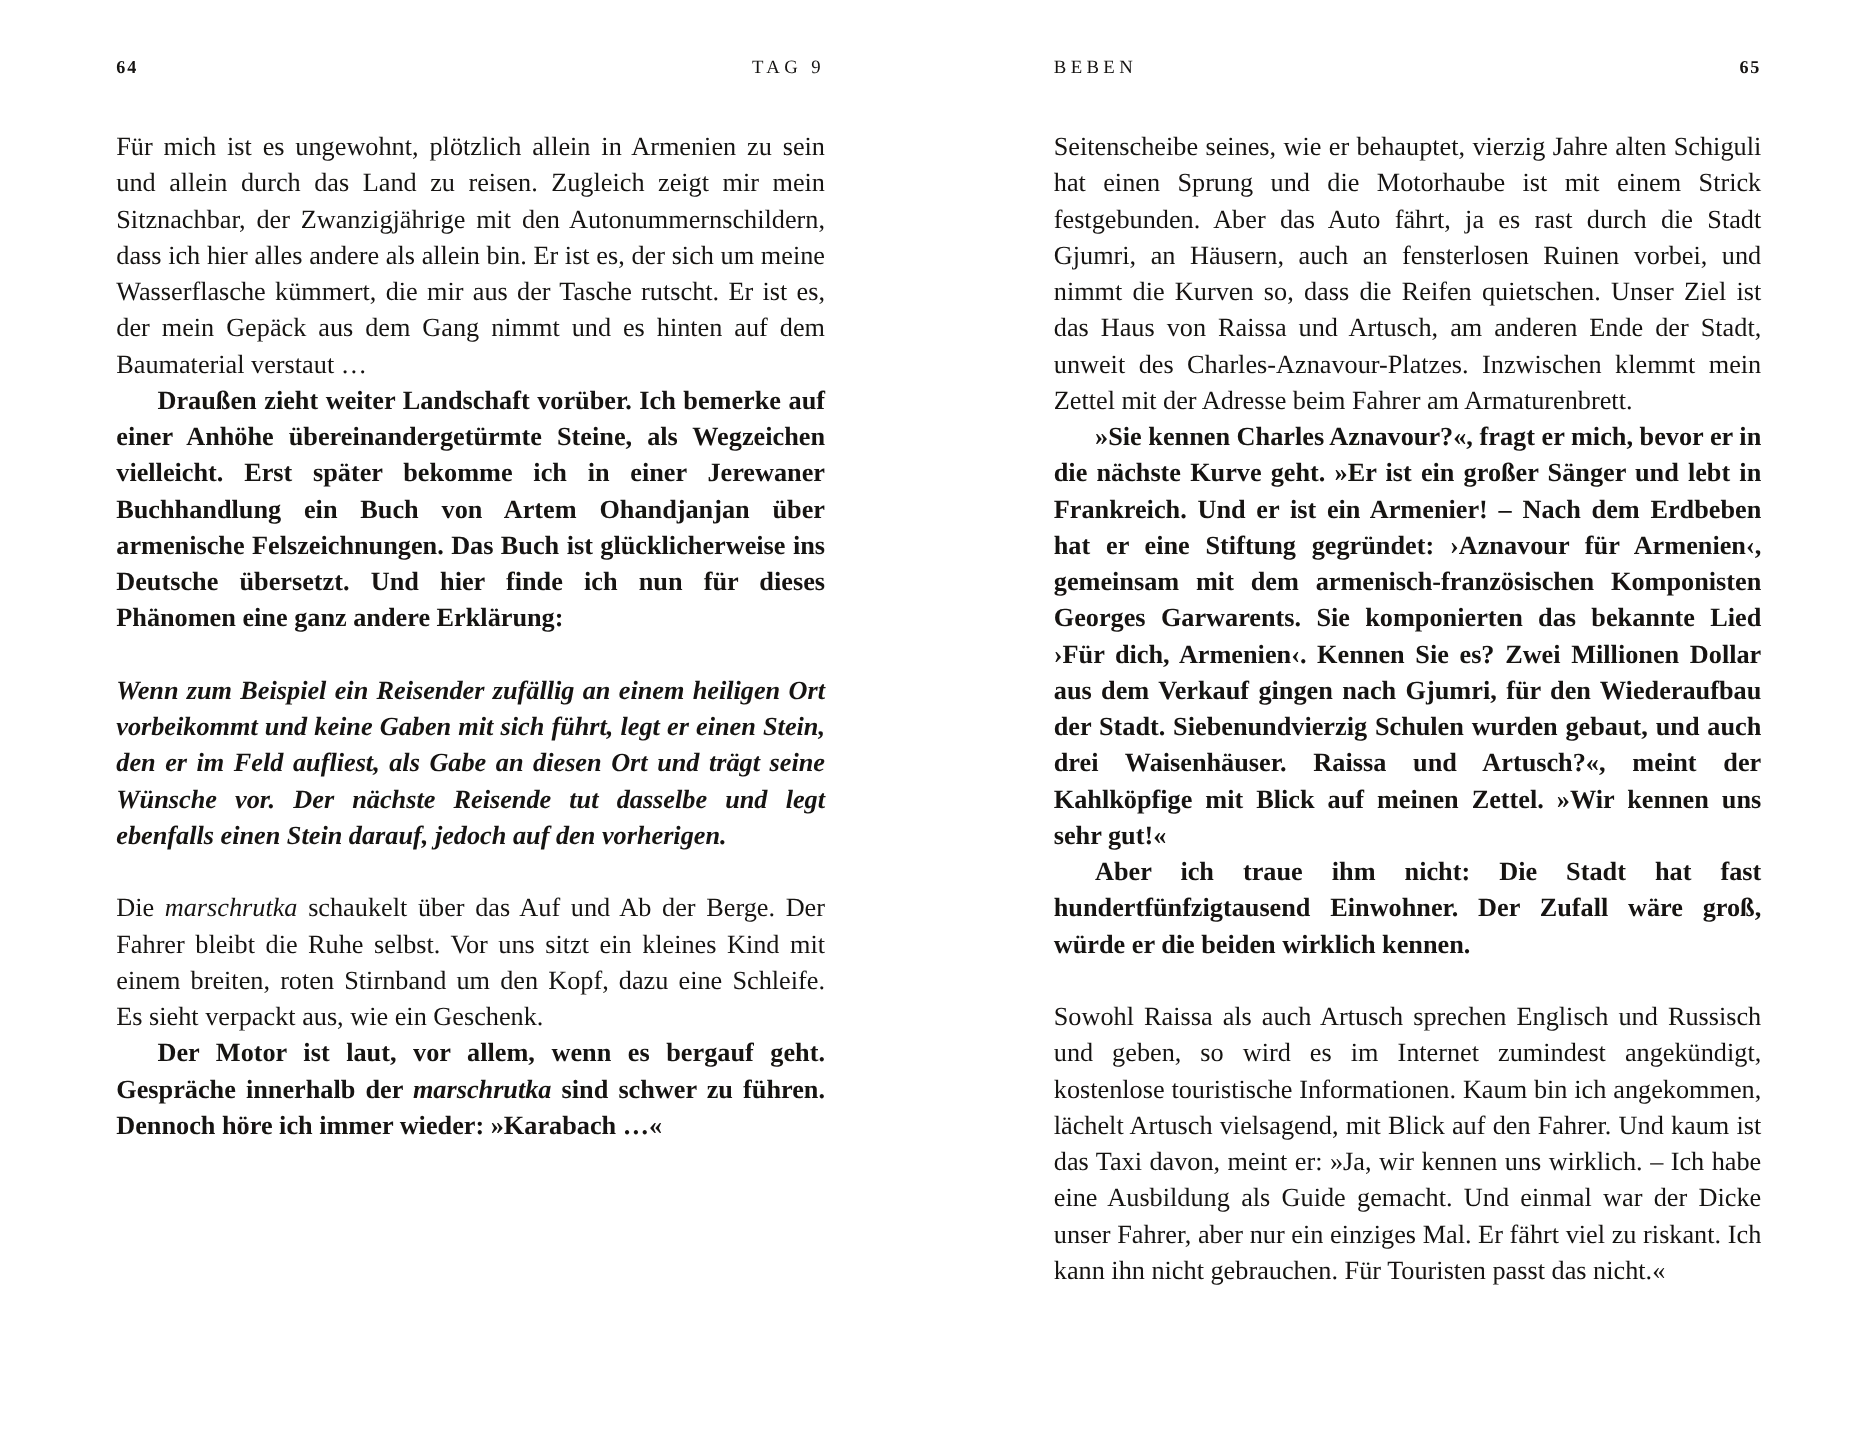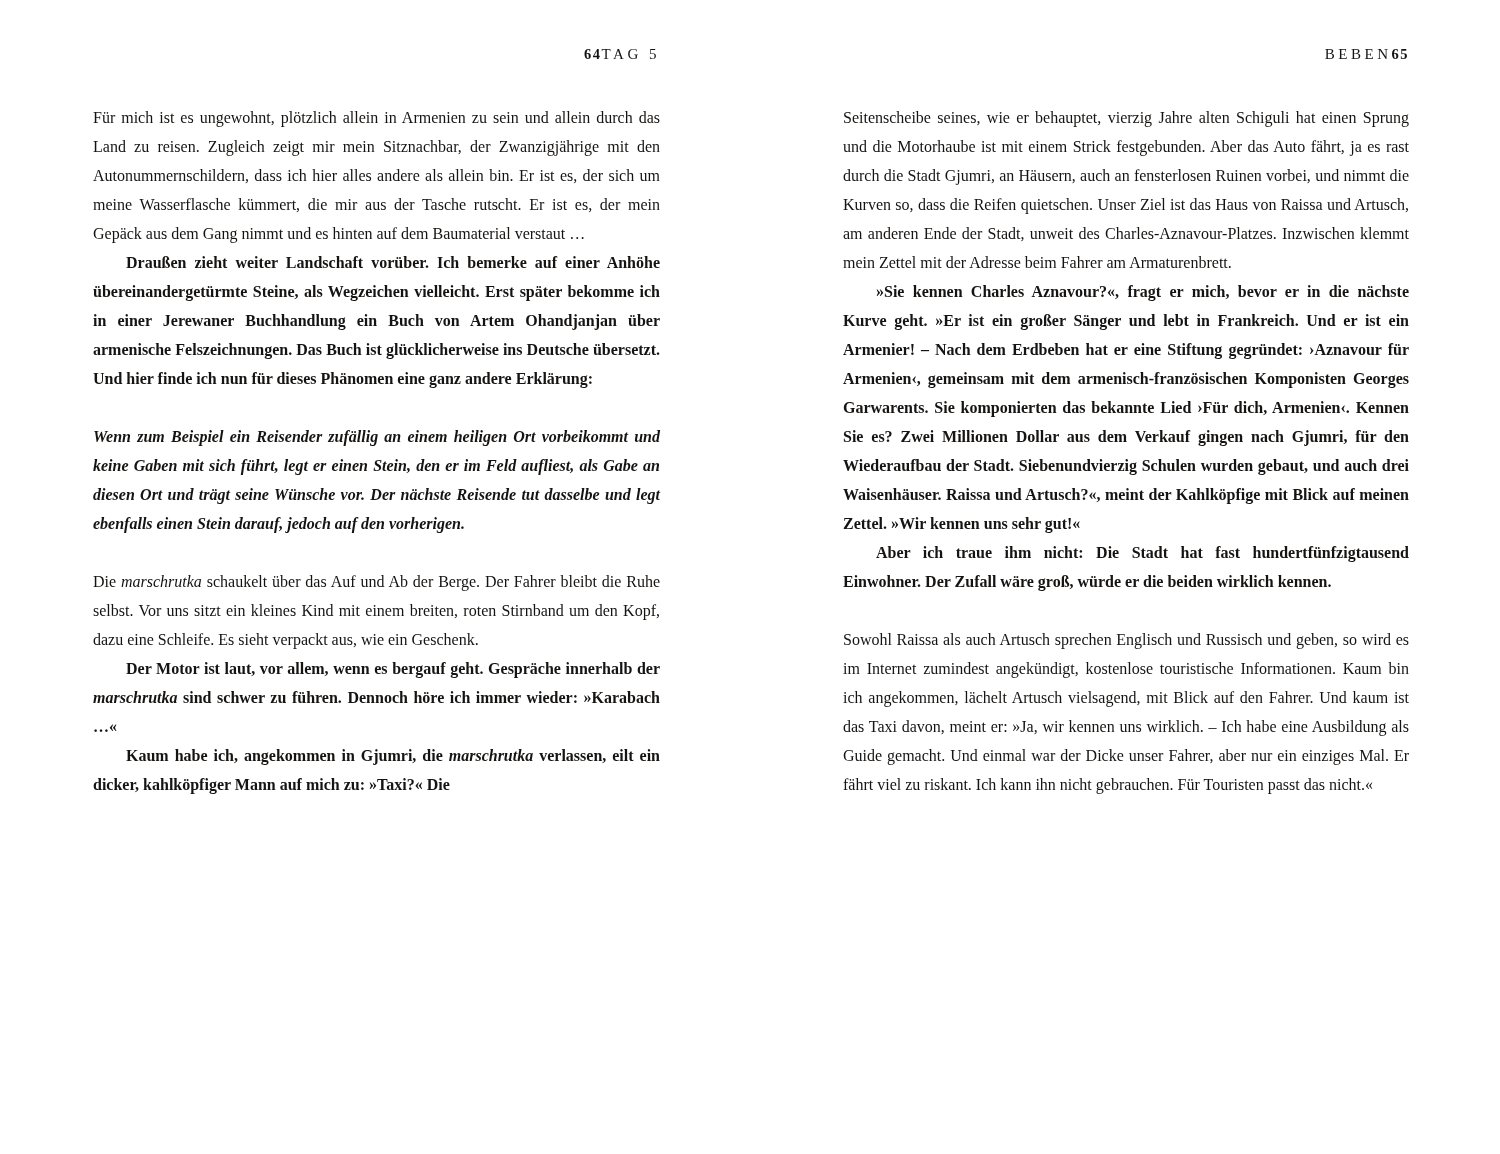--- a/index.html
+++ b/index.html
@@ -26,68 +26,67 @@
   }
   .page--left  { left: 93px;  width: 567px; }
   .page--right { left: 843px; width: 566px; }
 
   .page-header {
     position: absolute;
     top: 46px;
     left: 0;
     right: 0;
     display: flex;
-    justify-content: flex-end;
+    justify-content: space-between;
     align-items: baseline;
   }
   .page-number {
     font-size: 14.5px;
     font-weight: 700;
     letter-spacing: 1.5px;
   }
   .running-head {
     font-size: 15px;
     font-weight: 400;
     letter-spacing: 3.5px;
   }
 
   .page-body {
     position: absolute;
     top: 103px;
     left: 0;
     right: 0;
-    font-size: 16px;
+    font-size: 21px;
     line-height: 29px;
     text-align: justify;
     -webkit-hyphens: auto;
     hyphens: auto;
   }
   .para { text-align: justify; }
   .para.indent { text-indent: 33px; font-weight: bold; }
   .para.space-before { margin-top: 29px; }
   .para.quote { font-style: italic; font-weight: bold; }
   em { font-style: italic; }
 </style>
 </head>
 <body>
 
 <div class="spread">
 
   <div class="page page--left">
     <div class="page-header">
       <span class="page-number">64</span>
-      <span class="running-head">TAG 5</span>
+      <span class="running-head">TAG 9</span>
     </div>
     <div class="page-body">
         <p class="para"><span>Für mich ist es ungewohnt, plötzlich allein in Armenien zu sein und allein durch das Land zu reisen. Zugleich zeigt mir mein Sitznachbar, der Zwanzigjährige mit den Autonummernschildern, dass ich hier alles andere als allein bin. Er ist es, der sich um meine Wasserflasche kümmert, die mir aus der Tasche rutscht. Er ist es, der mein Gepäck aus dem Gang nimmt und es hinten auf dem Baumaterial verstaut …</span></p>
         <p class="para indent"><span>Draußen zieht weiter Landschaft vorüber. Ich bemerke auf einer Anhöhe übereinandergetürmte Steine, als Wegzeichen vielleicht. Erst später bekomme ich in einer Jerewaner Buchhandlung ein Buch von Artem Ohandjanjan über armenische Felszeichnungen. Das Buch ist glücklicherweise ins Deutsche übersetzt. Und hier finde ich nun für dieses Phänomen eine ganz andere Erklärung:</span></p>
         <p class="para space-before quote"><em>Wenn zum Beispiel ein Reisender zufällig an einem heiligen Ort vorbeikommt und keine Gaben mit sich führt, legt er einen Stein, den er im Feld aufliest, als Gabe an diesen Ort und trägt seine Wünsche vor. Der nächste Reisende tut dasselbe und legt ebenfalls einen Stein darauf, jedoch auf den vorherigen.</em></p>
         <p class="para space-before"><span>Die </span><em>marschrutka</em><span> schaukelt über das Auf und Ab der Berge. Der Fahrer bleibt die Ruhe selbst. Vor uns sitzt ein kleines Kind mit einem breiten, roten Stirnband um den Kopf, dazu eine Schleife. Es sieht verpackt aus, wie ein Geschenk.</span></p>
         <p class="para indent"><span>Der Motor ist laut, vor allem, wenn es bergauf geht. Gespräche innerhalb der </span><em>marschrutka</em><span> sind schwer zu führen. Dennoch höre ich immer wieder: »Karabach …«</span></p>
-        <p class="para indent"><span>Kaum habe ich, angekommen in Gjumri, die </span><em>marschrutka</em><span> verlassen, eilt ein dicker, kahlköpfiger Mann auf mich zu: »Taxi?« Die</span></p>
       </div>
   </div>
 
   <div class="page page--right">
     <div class="page-header">
       <span class="running-head">BEBEN</span>
       <span class="page-number">65</span>
     </div>
     <div class="page-body">
         <p class="para"><span>Seitenscheibe seines, wie er behauptet, vierzig Jahre alten Schiguli hat einen Sprung und die Motorhaube ist mit einem Strick festgebunden. Aber das Auto fährt, ja es rast durch die Stadt Gjumri, an Häusern, auch an fensterlosen Ruinen vorbei, und nimmt die Kurven so, dass die Reifen quietschen. Unser Ziel ist das Haus von Raissa und Artusch, am anderen Ende der Stadt, unweit des Charles-Aznavour-Platzes. Inzwischen klemmt mein Zettel mit der Adresse beim Fahrer am Armaturenbrett.</span></p>

